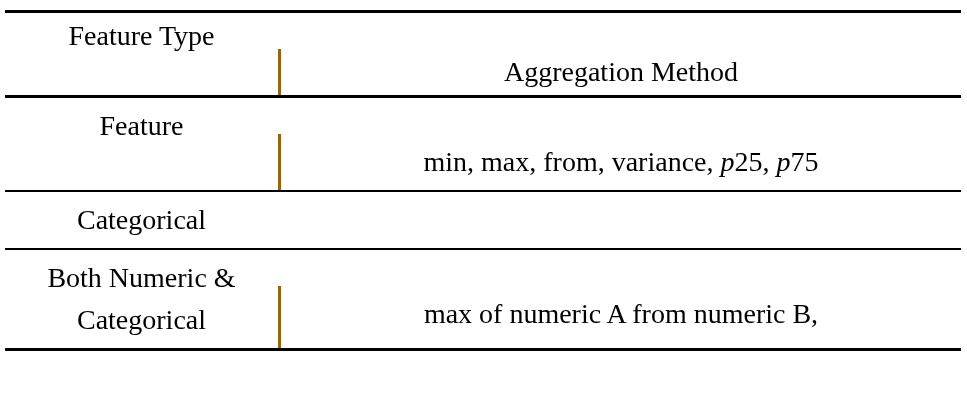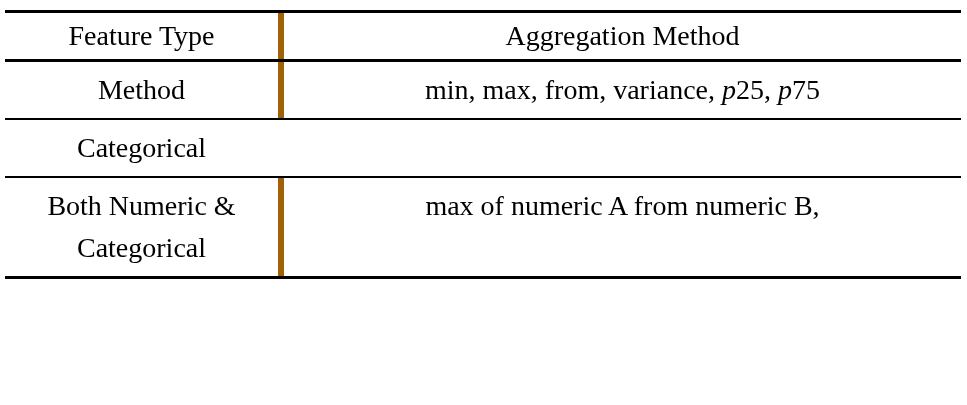--- a/index.html
+++ b/index.html
@@ -43,21 +43,22 @@
   }
   .cell {
     box-sizing: border-box;
     padding: 7px 10px;
   }
   .header-row .cell {
     padding: 2px 10px;
     line-height: 42px;
   }
   .cell.method {
-    border-left: 6px solid #a16207;
+    border-left: 3px solid #a16207;
+    margin-top: 36px;
   }
   
   .cell.feature {
     align-self: start;
   }
   .italic {
     font-style: italic;
   }
   .line {
     white-space: nowrap;
@@ -68,21 +69,21 @@
 
 <div class="page">
   <div class="paper-table">
     <div class="trow header-row">
       <div class="cell feature">Feature Type</div>
       <div class="cell method">Aggregation Method</div>
     </div>
     <div id="table-body">
         <div class="trow body-row">
           <div class="cell feature">
-            <div class="line">Method</div>
+            <div class="line">Feature</div>
           </div>
           <div class="cell method">
             <div class="line"><span>min, max, from, variance, </span><span class="italic">p</span><span>25</span><span>, </span><span class="italic">p</span><span>75</span></div>
           </div>
         </div>
         <div class="trow body-row">
           <div class="cell feature">
             <div class="line">Categorical</div>
           </div>
         </div>

